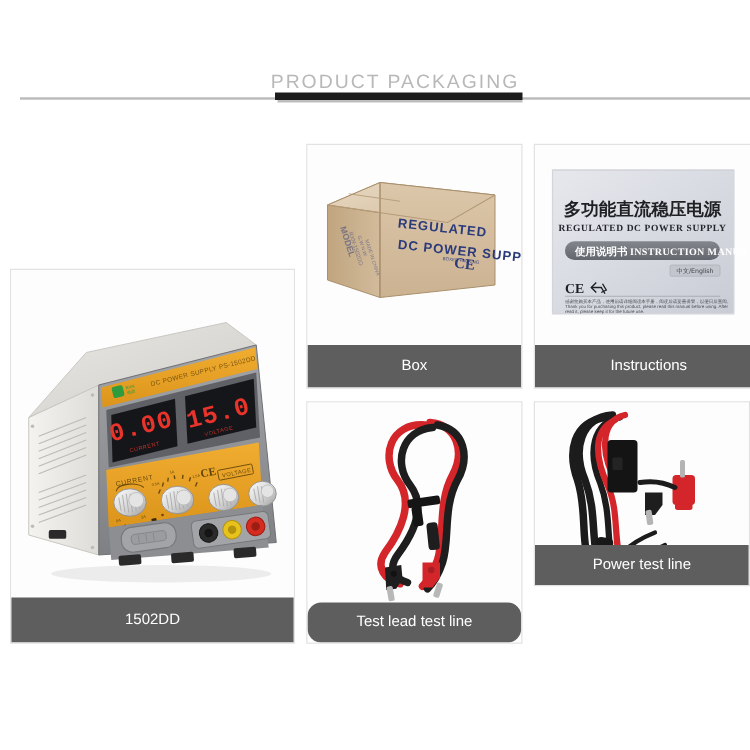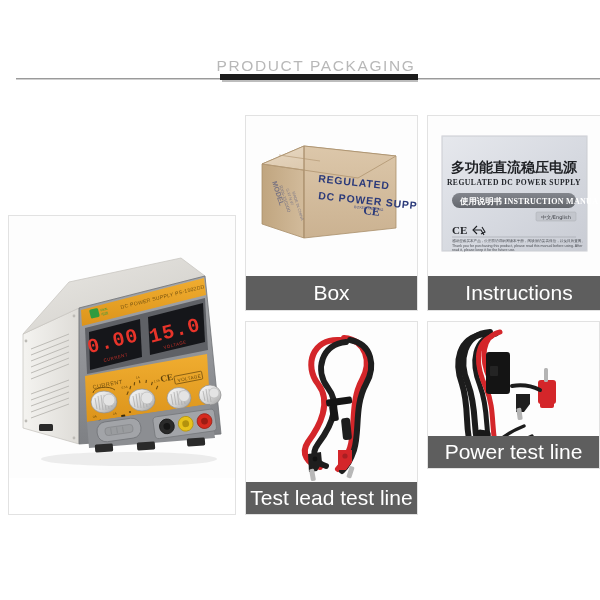--- a/index.html
+++ b/index.html
@@ -86,39 +86,39 @@
     width: 100%;
     background: #5e5e5e;
     color: #ffffff;
     text-align: center;
     display: flex;
     flex-direction: column;
     align-items: center;
     justify-content: center;
     line-height: 1.12;
   }
-  .caption-main { font-size: 21px; font-weight: 400; }
+  .caption-main { font-size: 12px; font-weight: 400; }
   .caption-sub  { font-size: 13px; font-weight: 400; }
 
   
   #panel-product      { left: 8px;   top: 215px; width: 228px; height: 300px; }
   #panel-product .panel-img  { height: 262px; }
   #panel-product .caption    { height: 36px; }
 
   #panel-box          { left: 245px; top: 115px; width: 173px; height: 196px; }
   #panel-box .panel-img      { height: 160px; }
   #panel-box .caption        { height: 34px; }
 
   #panel-instructions { left: 427px; top: 115px; width: 184px; height: 196px; }
   #panel-instructions .panel-img { height: 160px; }
   #panel-instructions .caption   { height: 34px; }
 
   #panel-testlead     { left: 245px; top: 321px; width: 173px; height: 194px; }
   #panel-testlead .panel-img { height: 160px; }
-  #panel-testlead .caption   { height: 32px; }
+  #panel-testlead .caption   { height: 32px; border-radius: 11px; }
 
   #panel-powerline    { left: 427px; top: 321px; width: 173px; height: 148px; }
   #panel-powerline .panel-img { height: 160px; }
   #panel-powerline .caption   { height: 32px; }
 
   svg { display: block; }
 </style>
 </head>
 <body>
 
@@ -315,20 +315,23 @@
         <circle cx="196" cy="208" r="7.4" fill="#d62b1f" stroke="#9c1d13" stroke-width="0.8"></circle>
         <circle cx="196" cy="208" r="3.4" fill="#9c1d13"></circle>
       </g>
 
       <rect x="86" y="228" width="18" height="8" rx="1.5" fill="#2a2a2a" transform="rotate(-4 95 232)"></rect>
       <rect x="128" y="226" width="18" height="8" rx="1.5" fill="#2a2a2a" transform="rotate(-4 137 230)"></rect>
       <rect x="178" y="222" width="18" height="8" rx="1.5" fill="#2a2a2a" transform="rotate(-4 187 226)"></rect>
       <rect x="30" y="208" width="14" height="7" rx="1.5" fill="#2a2a2a"></rect>
     </svg>
   </div>
+  <div class="caption">
+    <span class="caption-main">1502DD</span>
+  </div>
 </div>
 
 <div class="panel" id="panel-box">
   <div class="panel-img">
     <svg width="171" height="160" viewBox="0 0 171 160">
       <defs>
         <linearGradient id="cFace" x1="0" y1="0" x2="0" y2="1">
           <stop offset="0%" stop-color="#dcc7aa"></stop>
           <stop offset="100%" stop-color="#cbb291"></stop>
         </linearGradient>

